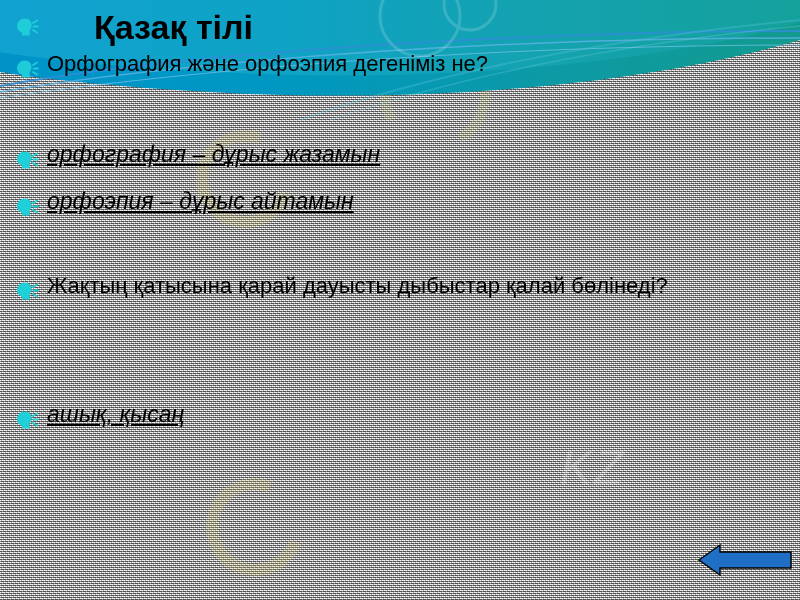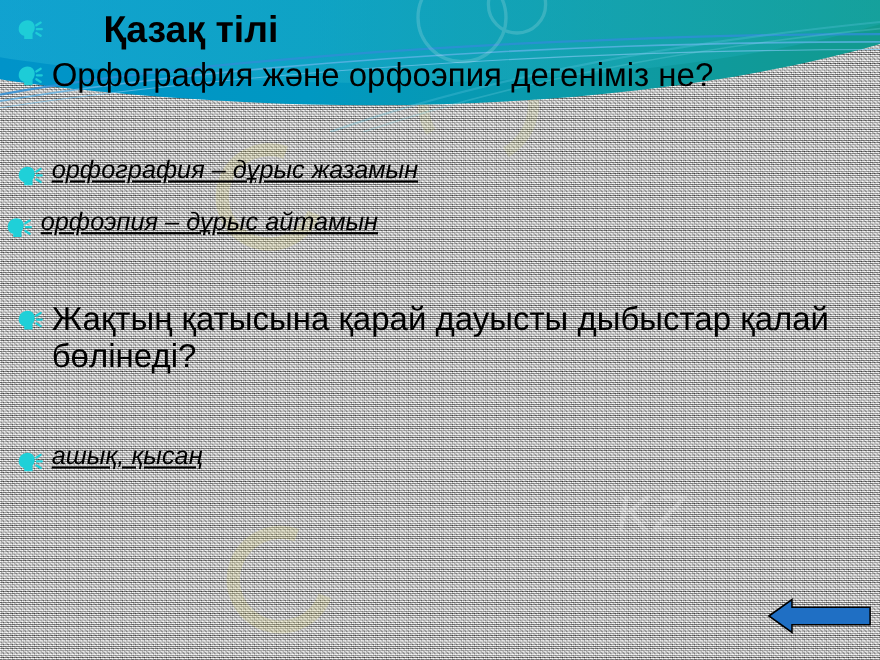--- a/index.html
+++ b/index.html
@@ -124,25 +124,25 @@
     font-size: 23px;
     font-style: italic;
     text-decoration: underline;
     line-height: 1;
   }
 
   
   #line-title   { left: 14px; top: 10px; }
   #line-q1      { left: 14px; top: 52px; }
   #line-a1      { left: 14px; top: 143px; }
-  #line-a2      { left: 4px; top: 190px; }
+  #line-a2      { left: 14px; top: 190px; }
   #line-q2      { left: 14px; top: 274px; width: 778px; }
   #line-a3      { left: 14px; top: 403px; }
 
-  #line-q1 .txt, #line-q2 .txt { font-size: 30px; }
+  #line-q1 .txt, #line-q2 .txt { font-size: 22px; }
   #line-title .bullet, #line-q1 .bullet { opacity: .95; }
 
   
   .arrow-btn {
     position: absolute;
     left: 698px;
     top: 542px;
     width: 94px;
     height: 36px;
     z-index: 7;

